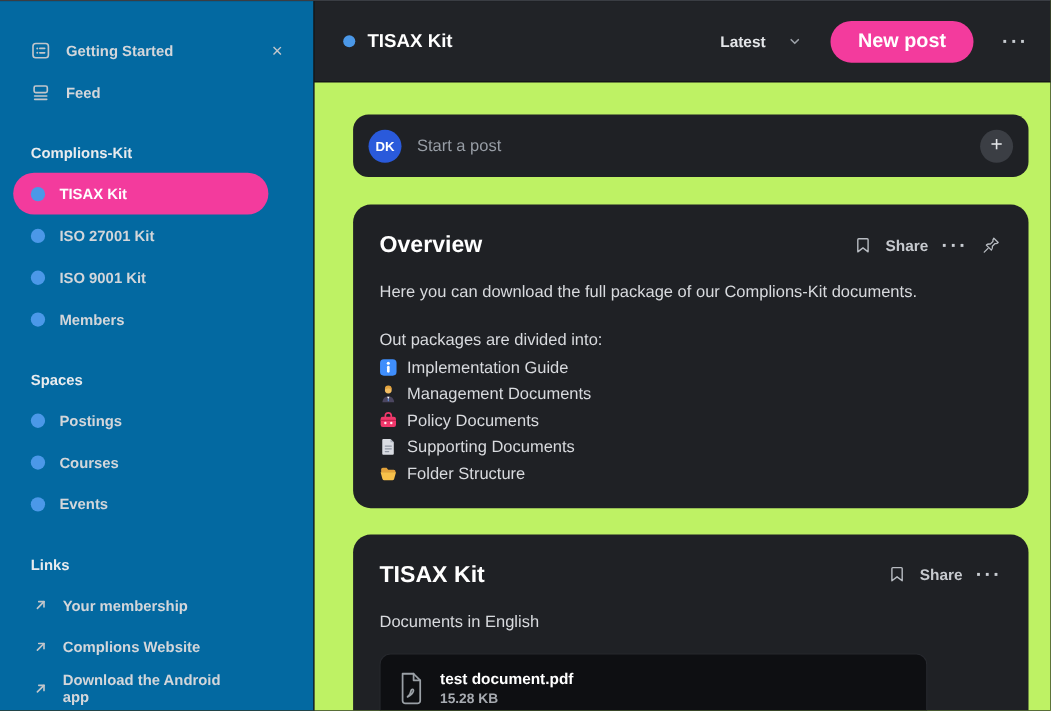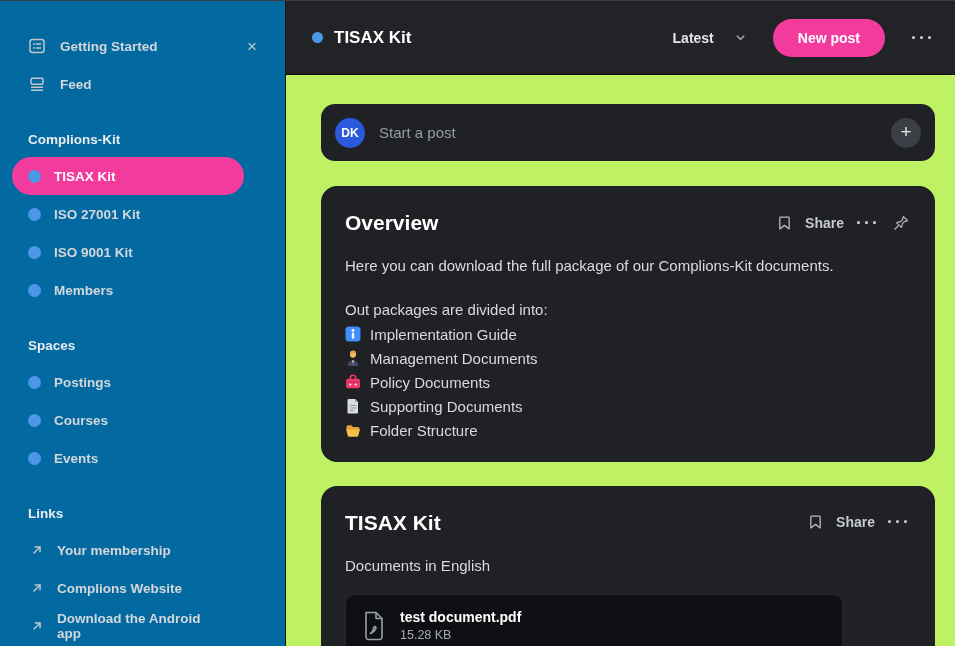--- a/index.html
+++ b/index.html
@@ -28,21 +28,21 @@
   .main { flex:1; display:flex; flex-direction:column; border-left:1px solid #131417; min-width:0; }
   .space-header { height:74px; flex:0 0 74px; background:#212327; display:flex;
     align-items:center; padding:0 20px 0 26px; border-bottom:1px solid #0c0d0f; }
   .space-dot { width:11px; height:11px; border-radius:50%; background:#4b98e8; margin-right:11px; }
   .space-title { color:#ffffff; font-size:17px; font-weight:700; }
   .header-right { margin-left:auto; display:flex; align-items:center; gap:26px; }
   .sort-btn { display:flex; align-items:center; gap:20px; color:#e4e6e9; font-size:14px;
     font-weight:600; cursor:pointer; }
   .sort-btn .chev { color:#9ca1a8; display:flex; }
   .new-post-btn { background:#f33b9d; color:#ffffff; border:none; height:38px;
-    padding:0 25px; border-radius:19px; font-size:14px; font-weight:700;
+    padding:0 25px; border-radius:19px; font-size:18px; font-weight:700;
     font-family:inherit; cursor:pointer; }
   .more-dots { color:#c8ccd1; font-size:18px; font-weight:700; letter-spacing:2px;
     line-height:1; cursor:pointer; }
 
   .content { flex:1; background:#bef264; padding:29px 20px 0 35px; overflow:hidden; }
 
   
   .composer { height:57px; background:#1f2125; border-radius:14px; display:flex;
     align-items:center; padding:0 14px; cursor:text; }
   .avatar { width:30px; height:30px; border-radius:50%; background:#2a5adb; color:#fff;
@@ -304,20 +304,20 @@
         <div class="attachment">
           <span class="pdf-glyph">
             <svg width="24" height="30" viewBox="0 0 24 30" fill="none" stroke="currentColor" stroke-width="1.6" stroke-linecap="round" stroke-linejoin="round">
               <path d="M4 1.5h10l6 6V26a2.5 2.5 0 0 1-2.5 2.5h-11A2.5 2.5 0 0 1 4 26z"></path>
               <path d="M14 1.5v6h6"></path>
               <path d="M8.5 22.5c1.6-1 2.8-3 3.2-5.6.3-1.9 2.6-1.6 2.1.4-.5 2.1-2.6 3.9-5.3 5.2z"></path>
             </svg>
           </span>
           <span>
             <span class="att-name" style="display:block;">test document.pdf</span>
-            <span class="att-size" style="display:block;">15.28 KB</span>
+            <span class="att-size" style="display:block;font-weight:bold;">15.28 KB</span>
           </span>
         </div>
       </article>
 
     </div>
   </div>
 </div>
 
 </body></html>

